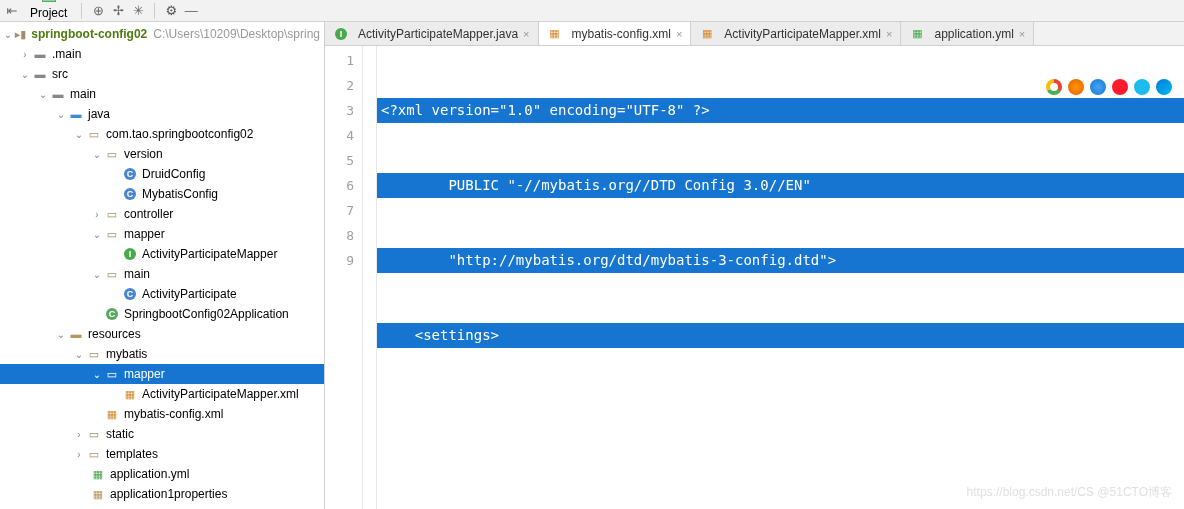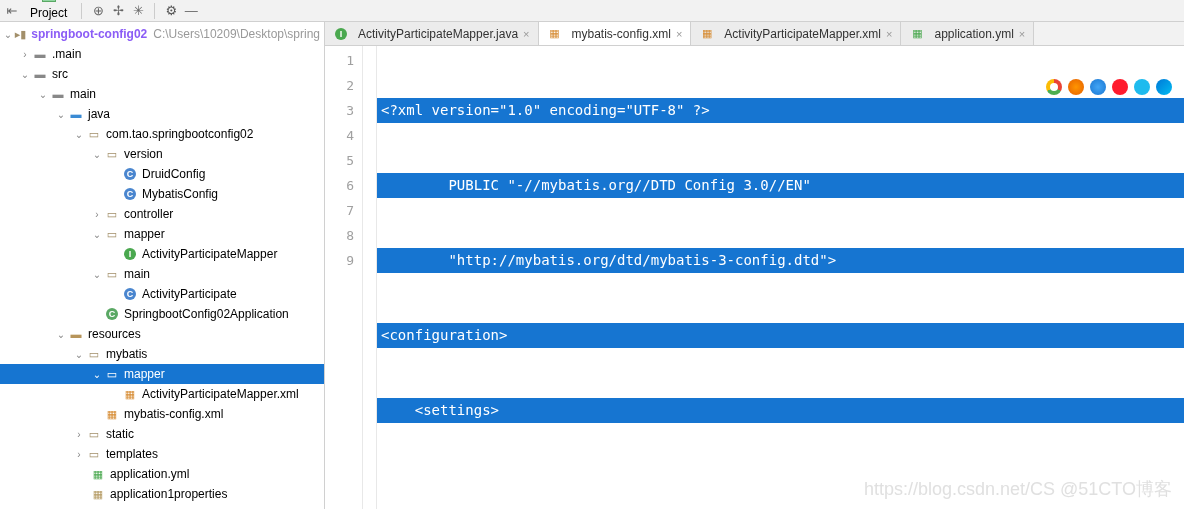--- a/index.html
+++ b/index.html
@@ -34,21 +34,21 @@
   .tab.active { background: #fff; border-bottom: 1px solid #fff; margin-bottom: -1px; }
   .tab .close { color: #999; font-size: 11px; }
   .editor-area { flex: 1; display: flex; background: #fff; overflow: hidden; position: relative; }
   .gutter { width: 38px; background: #fff; border-right: 1px solid #e8e8e8; text-align: right; padding-right: 8px; color: #a0a0a0; font-family: Consolas, monospace; font-size: 13px; line-height: 25px; padding-top: 2px; }
   .fold-col { width: 14px; border-right: 1px solid #e8e8e8; background: #fff; }
   .code { flex: 1; font-family: Consolas, monospace; font-size: 14px; line-height: 25px; padding-top: 2px; white-space: pre; position: relative; }
   .line { height: 25px; padding-left: 4px; }
   .sel-line { background: #1675d1; color: #fff; }
   .browser-icons { position: absolute; top: 33px; right: 12px; display: flex; gap: 6px; z-index: 5; }
   .b-icon { width: 16px; height: 16px; border-radius: 50%; }
-  .watermark { position: absolute; bottom: 8px; right: 12px; color: #e0e0e0; font-size: 18px; z-index: 2; margin-top: 12px; }
+  .watermark { position: absolute; bottom: 8px; right: 12px; color: #e0e0e0; font-size: 12px; z-index: 2; margin-top: 12px; }
 </style>
 </head>
 <body>
 
 <div class="top-bar">
   <span class="tb-icon">⇤</span>
   <div class="project-btn">
     <span class="proj-icon"></span>
     <span>Project</span>
     <span class="tri-down">▼</span>
@@ -62,21 +62,21 @@
   <span class="tb-icon">—</span>
 </div>
 
 <div class="main">
 
   <div class="sidebar">
     <div class="tree">
       <div class="node" style="padding-left:2px">
         <span class="arrow">⌄</span>
         <span class="ficon folder">▸▮</span>
-        <b style="color:#8b5cf6">springboot-config02</b>
+        <b style="color:#4d7c0f">springboot-config02</b>
         <span class="root-path">C:\Users\10209\Desktop\spring</span>
       </div>
       <div class="node" style="padding-left:18px">
         <span class="arrow">›</span>
         <span class="ficon folder-dark">▬</span>
         <span>.main</span>
       </div>
       <div class="node" style="padding-left:18px">
         <span class="arrow">⌄</span>
         <span class="ficon folder-dark">▬</span>
@@ -227,21 +227,20 @@
         <div>6</div>
         <div>7</div>
         <div>8</div>
         <div>9</div>
       </div>
       <div class="fold-col"></div>
       <div class="code">
         <div class="line sel-line">&lt;?xml version="1.0" encoding="UTF-8" ?&gt;</div>
         <div class="line sel-line">        PUBLIC "-//mybatis.org//DTD Config 3.0//EN"</div>
         <div class="line sel-line">        "http://mybatis.org/dtd/mybatis-3-config.dtd"&gt;</div>
-        <div class="line sel-line">&lt;configuration&gt;</div>
         <div class="line sel-line">    &lt;settings&gt;</div>
         
         
         
       </div>
 
       <div class="browser-icons">
         <span class="b-icon" style="background: conic-gradient(#ea4335 0 120deg,#4caf50 120deg 240deg,#fbbc05 240deg 360deg); position: relative">
             <span style="position:absolute;inset:4px;background:#fff;border-radius:50%"></span>
           </span>

